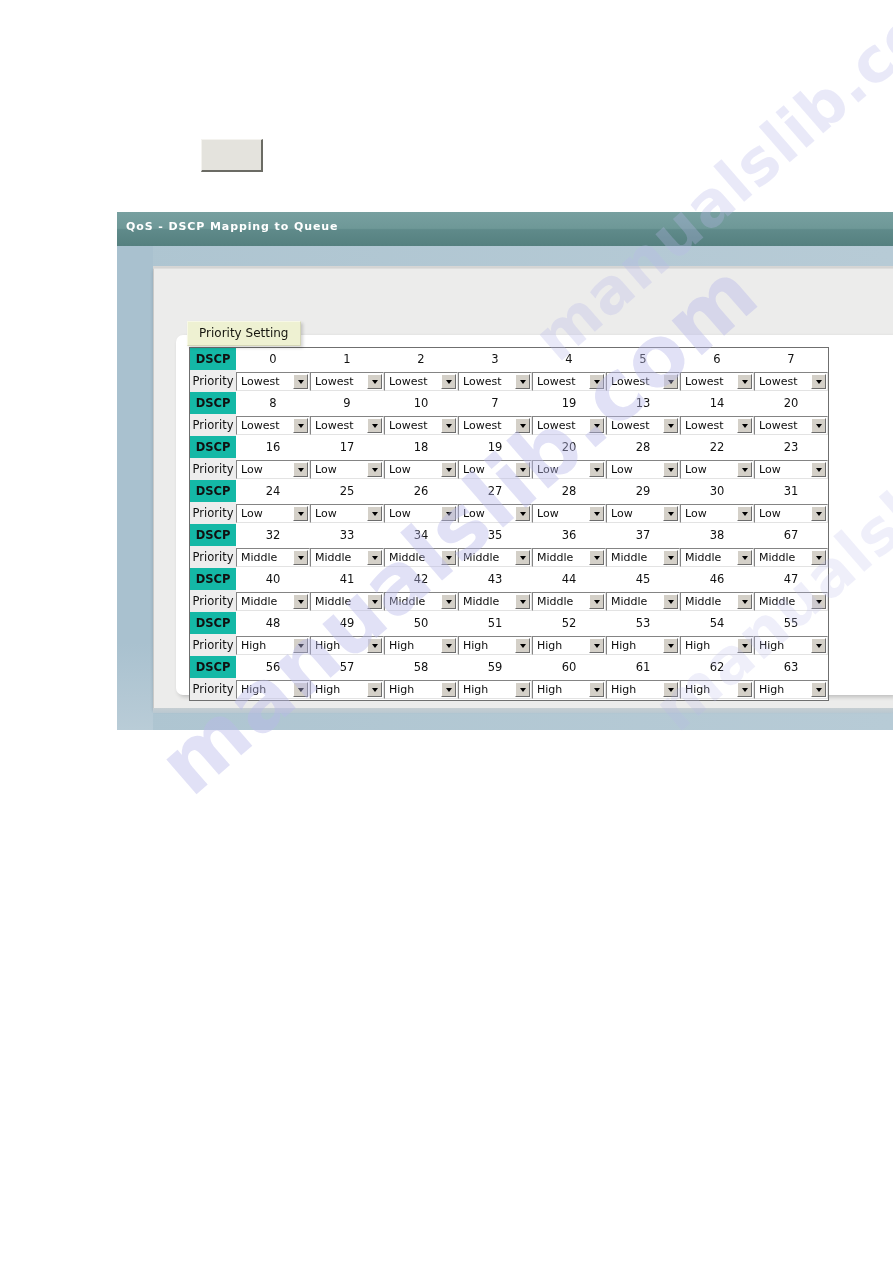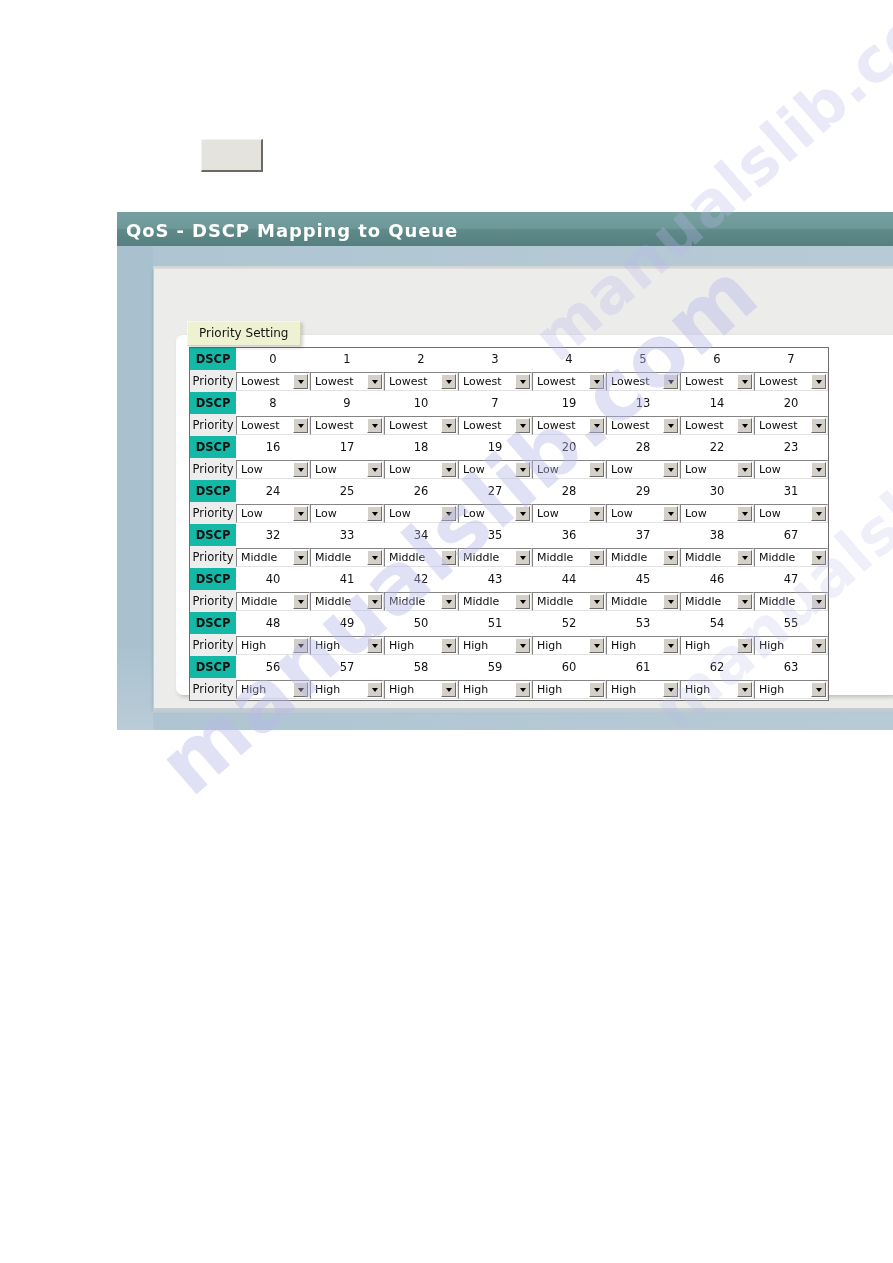--- a/index.html
+++ b/index.html
@@ -80,21 +80,21 @@
   #title-bar {
     height: 34px;
     background: linear-gradient(to bottom, #77a0a0 0%, #6e9897 48%, #5f8a8a 52%, #55807f 100%);
     position: relative;
   }
   #title-text {
     position: absolute;
     left: 9px;
     top: 8px;
     color: #ffffff;
-    font-size: 18px;
+    font-size: 11px;
     font-weight: bold;
     letter-spacing: 0.9px;
     font-family: "DejaVu Sans", sans-serif;
   }
   #window-body {
     position: relative;
     height: 484px;
     background: linear-gradient(to right, #a8c0ce 0%, #aec5d1 2%, #b7cbd6 100%);
   }
   #left-gutter {

